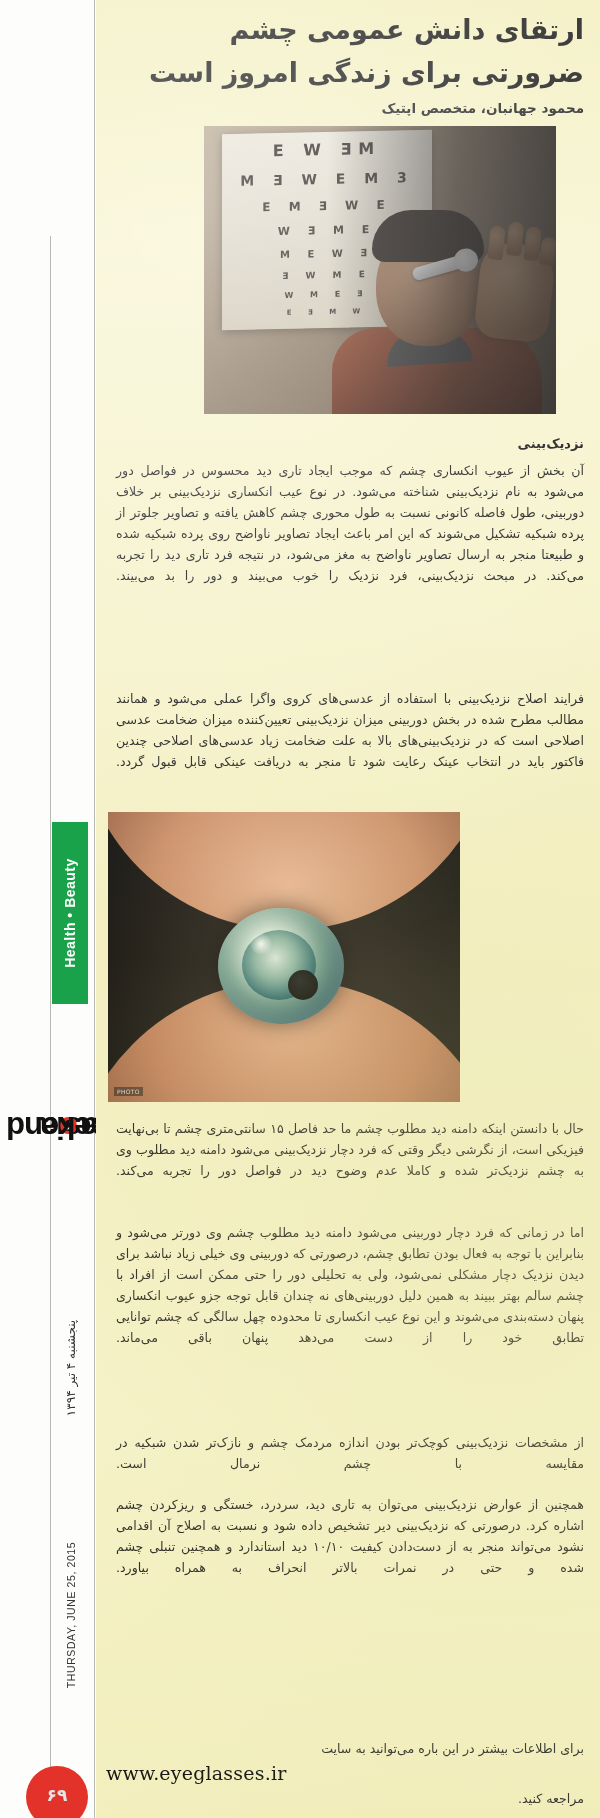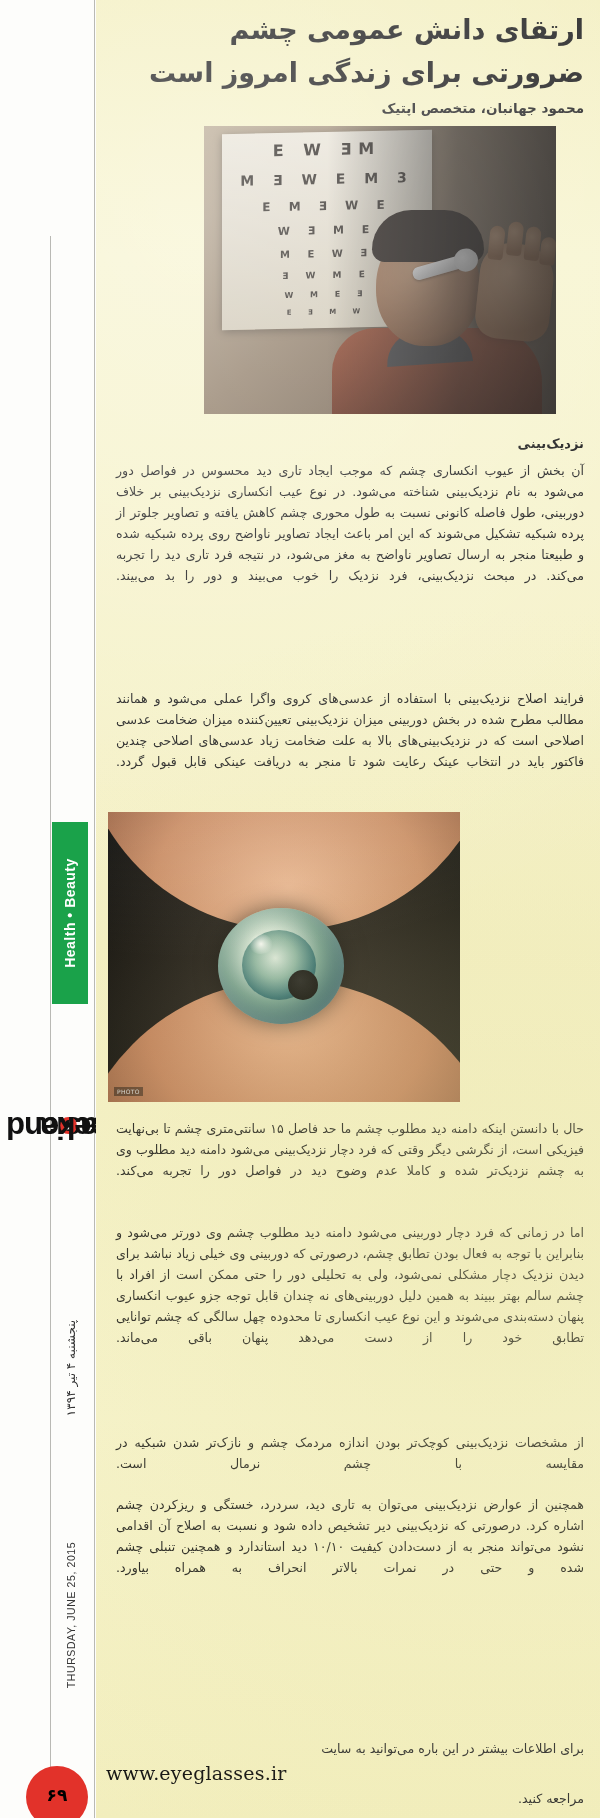--- a/index.html
+++ b/index.html
@@ -382,21 +382,21 @@
     left: 26px;
     top: 1766px;
     width: 62px; height: 62px;
     border-radius:50%;
     background:#e2322a;
   }
   .page-circle span{
     position:absolute;
     left: 50%; top: 46%;
     transform: translate(-50%,-50%);
-    color:#000000;
+    color:#e5e5e5;
     font-size: 17px;
     font-weight:bold;
     direction:rtl;
   }
 </style>
 </head>
 <body>
 
 <div class="page">
 

